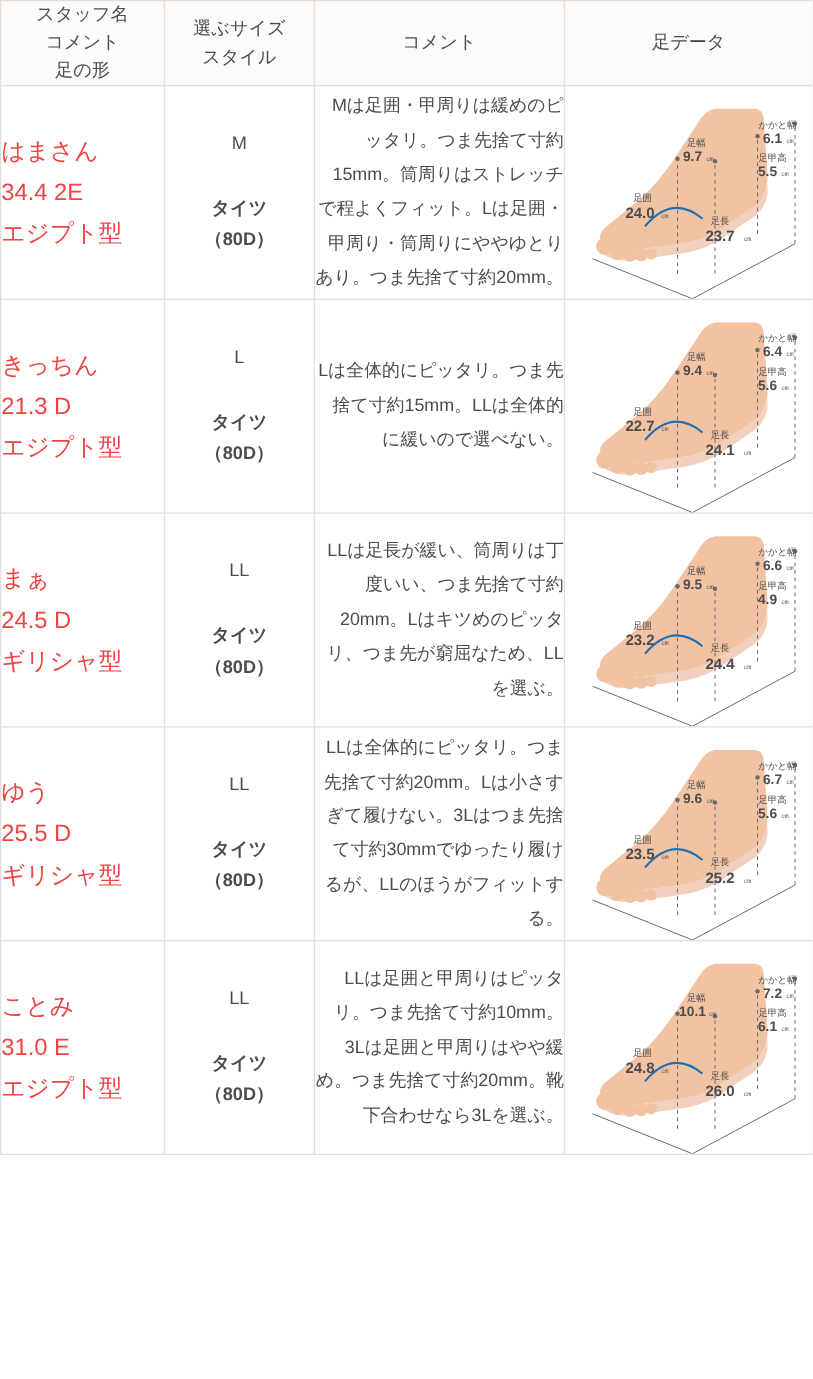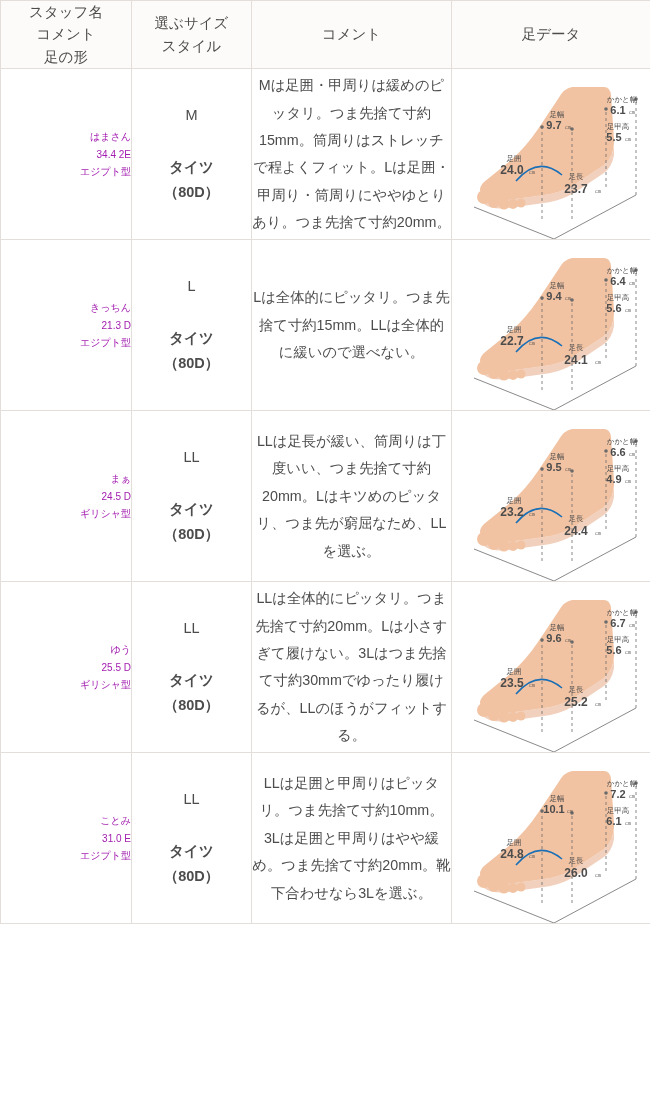--- a/index.html
+++ b/index.html
@@ -34,43 +34,43 @@
     font-weight: normal;
     font-size: 14.5px;
     line-height: 1.55;
     color: #4c4c4c;
     text-align: center;
     padding: 14px 4px;
   }
   .hdr-line { display: block; }
 
   td.cell-name {
-    text-align: right;
-    font-size: 10px;
+    text-align: left;
+    font-size: 19px;
     line-height: 1.75;
-    color: #a21caf;
+    color: #ef4444;
     padding: 10px 4px;
   }
   td.cell-size {
     text-align: center;
     font-size: 14.5px;
     line-height: 1.75;
     color: #4c4c4c;
     padding: 10px 4px;
   }
   .size-main { display: block; margin-bottom: 26px; }
   .size-style { display: block; }
   .size-style span { display: block; font-weight: bold; }
 
   td.cell-comment {
     font-size: 14.3px;
     line-height: 1.92;
     color: #4c4c4c;
     padding: 12px 14px;
-    text-align: center;
+    text-align: right;
     vertical-align: middle;
   }
   td.cell-foot {
     padding: 6px 2px;
     text-align: center;
     vertical-align: middle;
   }
   .foot-wrap {
     position: relative;
     width: 195px;

